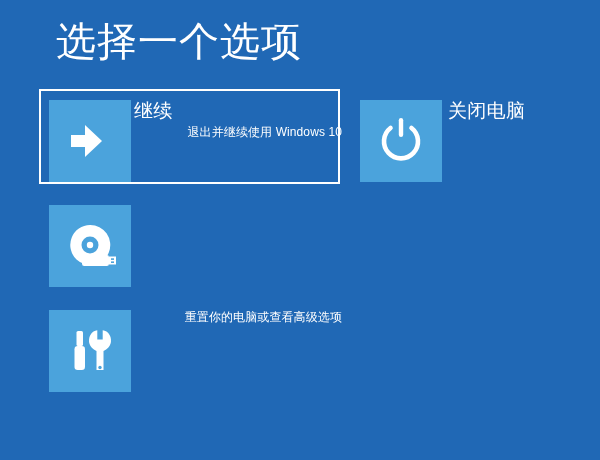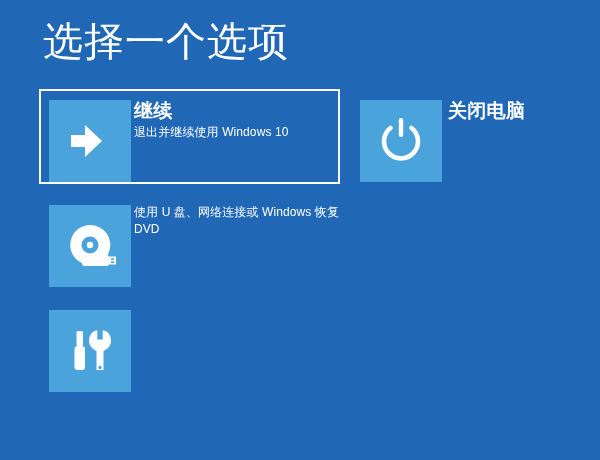--- a/index.html
+++ b/index.html
@@ -18,21 +18,21 @@
 
   .screen {
     position: absolute;
     inset: 0;
     background: #2068b5;
   }
 
   
   .page-title {
     position: absolute;
-    left: 43px;
+    left: 56px;
     top: 14px;
     font-size: 40px;
     font-weight: 300;
     color: #ffffff;
     letter-spacing: 1px;
     line-height: 54px;
     white-space: nowrap;
   }
 
   
@@ -64,34 +64,35 @@
     top: -2px;
     width: 208px;
   }
   .option-right .opt-text {
     left: 88px;
     width: 147px;
   }
 
   .opt-title {
     font-size: 19px;
-    font-weight: 700;
+    font-weight: 400;
     color: #ffffff;
     line-height: 25px;
     white-space: nowrap;
     letter-spacing: 0.3px;
   }
 
   .opt-sub {
     font-size: 12px;
     font-weight: 400;
     color: #ffffff;
     line-height: 17px;
     margin-top: 1px;
     letter-spacing: 0.1px;
+    text-align: right;
   }
 
   
   .focus-ring {
     position: absolute;
     left: 39px;
     top: 89px;
     width: 301px;
     height: 95px;
     border: 2px solid #ffffff;
@@ -136,37 +137,37 @@
         <path d="M41 20 A20 20 0 1 1 27.5 54.5 L27.5 54.5 A20 20 0 0 1 41 20 Z" fill="#ffffff"></path>
         <circle cx="41" cy="40" r="8.5" fill="#4ba3dc"></circle>
         <circle cx="41" cy="40" r="3.2" fill="#ffffff"></circle>
         <rect x="33" y="50" width="27" height="11" rx="2.2" fill="#ffffff"></rect>
         <rect x="60" y="51.5" width="7" height="8" fill="#ffffff"></rect>
         <rect x="62" y="53.3" width="3" height="1.6" fill="#4ba3dc"></rect>
         <rect x="62" y="56.4" width="3" height="1.6" fill="#4ba3dc"></rect>
       </svg>
     </div>
     <div class="opt-text">
-      <div class="opt-sub">使用 U 盘、网络连接或 Windows 恢复 DVD</div>
     </div>
   </div>
 
   <div class="option option-left opt3">
     <div class="tile">
       <svg class="icon-svg" viewBox="0 0 82 82">
         <rect x="27.5" y="21" width="6.5" height="15" rx="1.6" fill="#ffffff"></rect>
         <rect x="25.5" y="36" width="10.5" height="24" rx="3.2" fill="#ffffff"></rect>
         <path d="M53 21 L53 29 L49.5 29 L49.5 21 A10.5 10.5 0 1 0 56.5 21 L56.5 29 L53 29" fill="none" stroke="#ffffff" stroke-width="0"></path>
         <path d="M44.5 21.5 A11 11 0 0 1 48.3 20.3 L48.3 29.5 L53.7 29.5 L53.7 20.3
                  A11 11 0 0 1 57.5 21.5 A11 11 0 1 1 44.5 21.5 Z" fill="#ffffff"></path>
         <rect x="47.5" y="36" width="7" height="24" fill="#ffffff"></rect>
         <circle cx="51" cy="57.5" r="1.7" fill="#4ba3dc"></circle>
       </svg>
     </div>
     <div class="opt-text">
+      <div class="opt-sub">重置你的电脑或查看高级选项</div>
     </div>
   </div>
 
   <div class="option option-right optR">
     <div class="tile">
       <svg class="icon-svg" viewBox="0 0 82 82">
         <path d="M30.5 28 A17 17 0 1 0 51.5 28" fill="none" stroke="#ffffff" stroke-width="4.6" stroke-linecap="round"></path>
         <rect x="38.8" y="18" width="4.4" height="19" rx="2.2" fill="#ffffff"></rect>
       </svg>
     </div>

